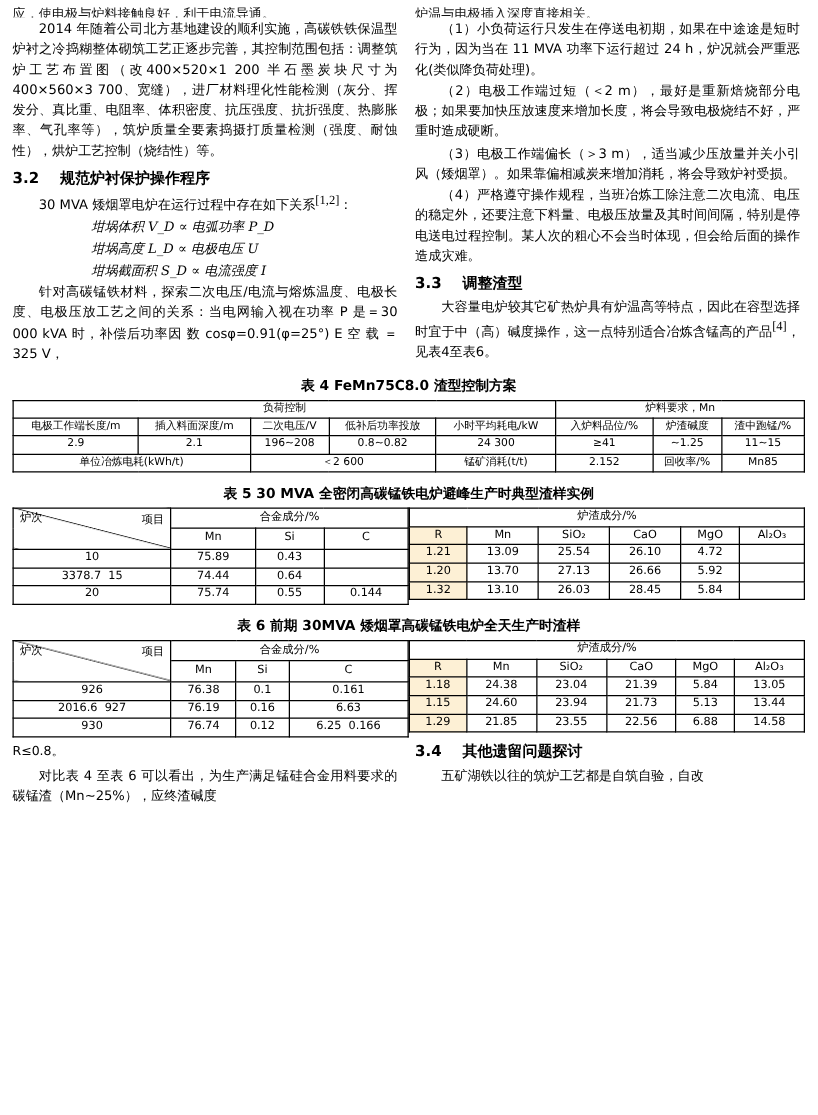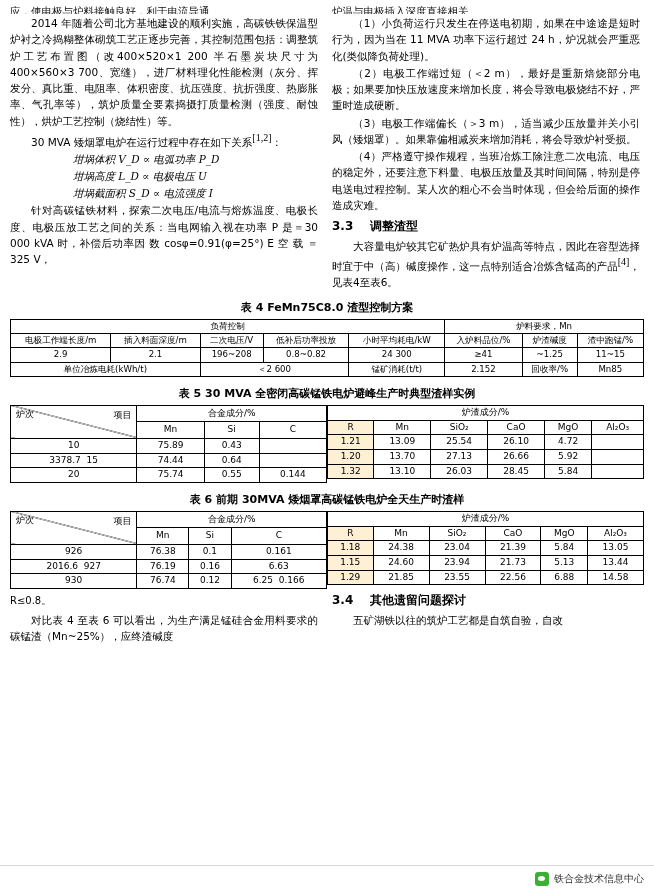--- a/index.html
+++ b/index.html
@@ -66,20 +66,25 @@
 <body>
 
 <div class="page">
 
   <div class="cols">
 
     <div class="col">
       <p class="top-frag">应，使电极与炉料接触良好，利于电流导通。</p>
       <p class="indent">2014 年随着公司北方基地建设的顺利实施，高碳铁铁保温型炉衬之冷捣糊整体砌筑工艺正逐步完善，其控制范围包括：调整筑炉工艺布置图（改400×520×1 200 半石墨炭块尺寸为 400×560×3 700、宽缝），进厂材料理化性能检测（灰分、挥发分、真比重、电阻率、体积密度、抗压强度、抗折强度、热膨胀率、气孔率等），筑炉质量全要素捣摄打质量检测（强度、耐蚀性），烘炉工艺控制（烧结性）等。</p>
 
+      <h3 class="sec">
+        <span>3.2</span>
+        &nbsp;&nbsp;
+        <span>规范炉衬保护操作程序</span>
+      </h3>
 
       <p class="indent"><span>30 MVA 矮烟罩电炉在运行过程中存在如下关系</span><sup>[1,2]</sup><span>：</span></p>
 
       <p class="formula-block formula">坩埚体积 V_D ∝ 电弧功率 P_D</p>
       <p class="formula-block formula">坩埚高度 L_D ∝ 电极电压 U</p>
       <p class="formula-block formula">坩埚截面积 S_D ∝ 电流强度 I</p>
 
       <p class="indent">针对高碳锰铁材料，探索二次电压/电流与熔炼温度、电极长度、电极压放工艺之间的关系：当电网输入视在功率 P 是＝30 000 kVA 时，补偿后功率因 数 cosφ=0.91(φ=25°)  E  空 载 ＝325 V，</p>
     </div>
 
@@ -317,20 +322,14 @@
     <div class="col">
       <h3 class="sec" style="margin-top:0;">
         <span>3.4</span>
         &nbsp;&nbsp;
         <span>其他遗留问题探讨</span>
       </h3>
       <p class="indent">五矿湖铁以往的筑炉工艺都是自筑自验，自改</p>
     </div>
   </div>
 
-  <div class="footer">
-    <div class="footer-inner">
-      <span class="wechat"></span>
-      <span>铁合金技术信息中心</span>
-    </div>
-  </div>
 
 </div>
 
 </body></html>

